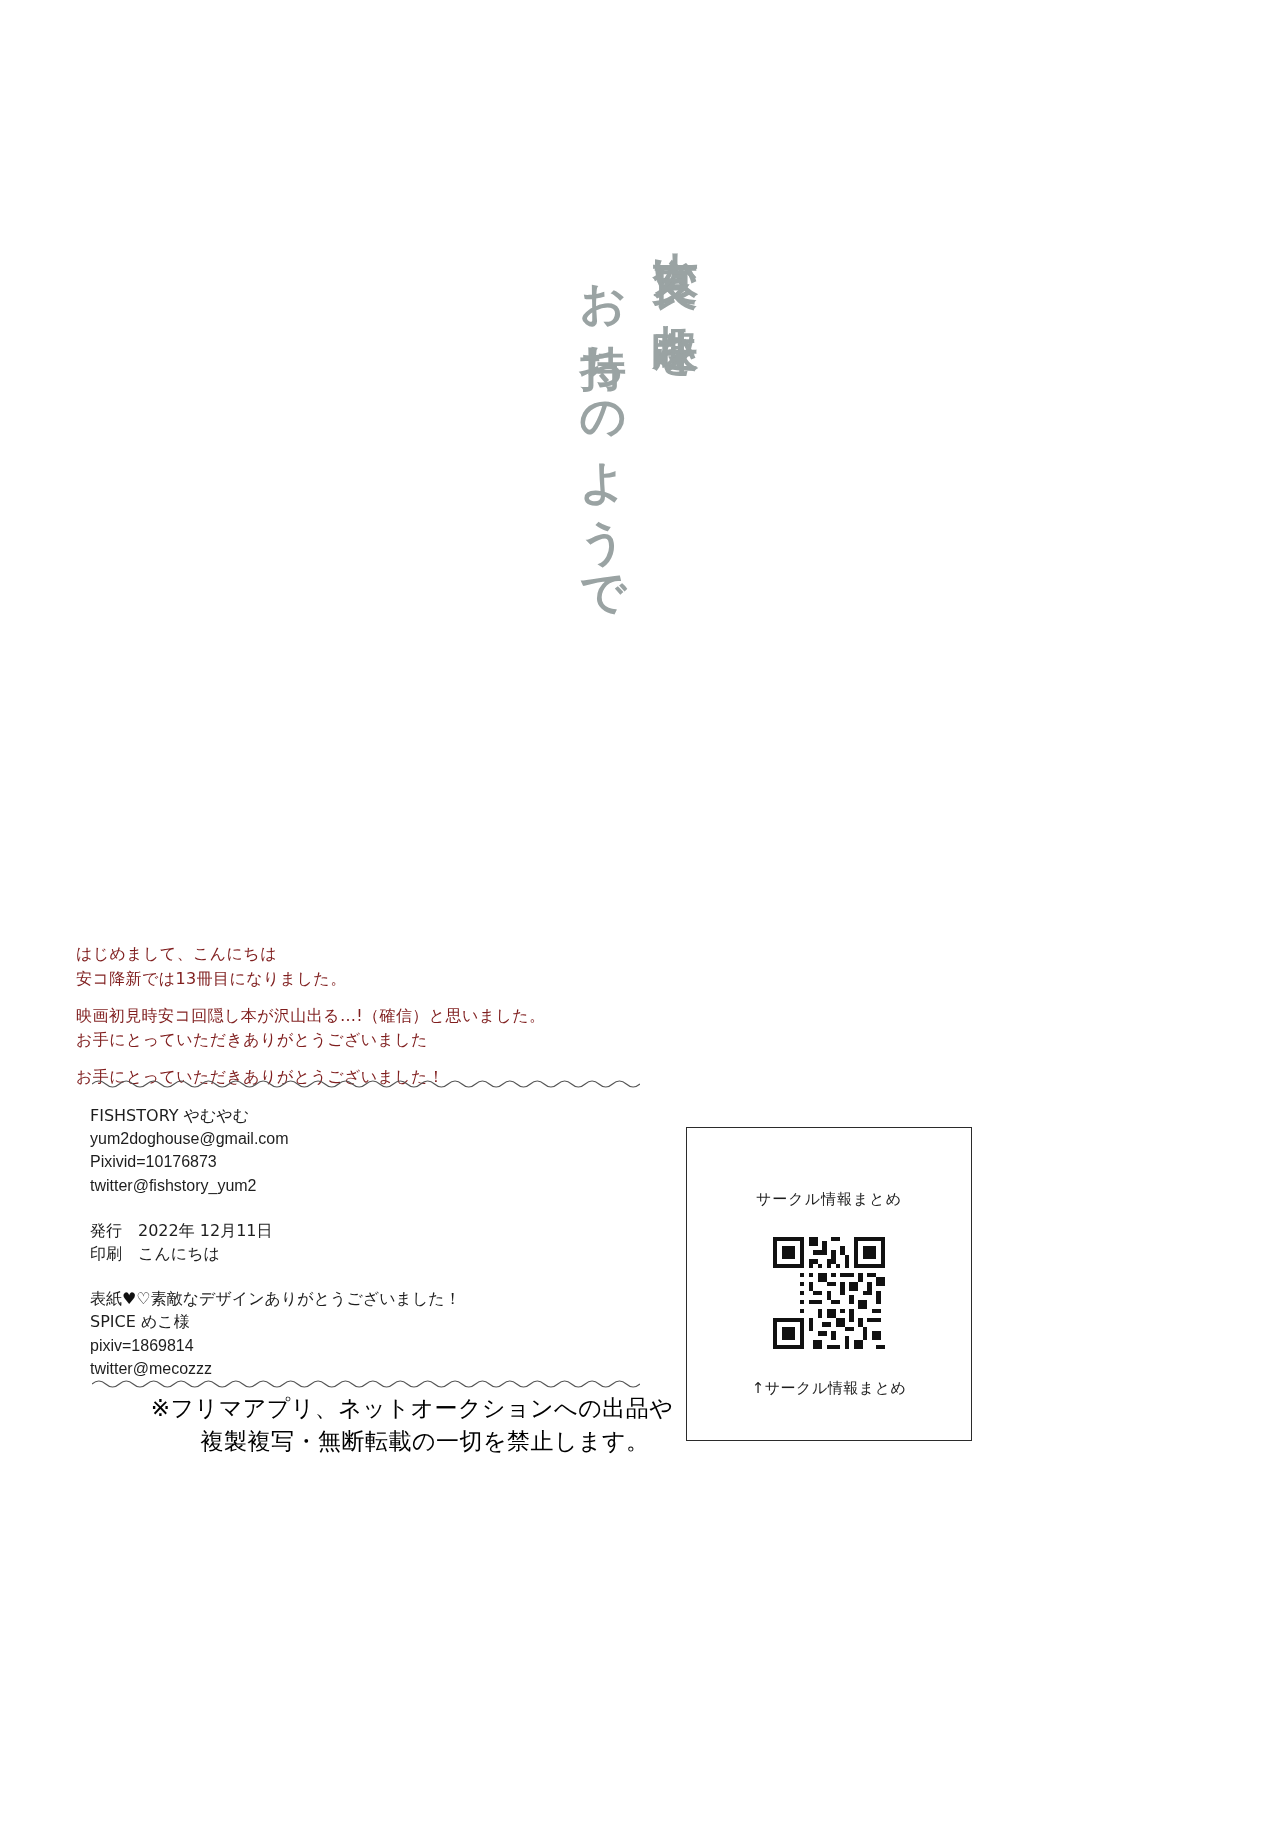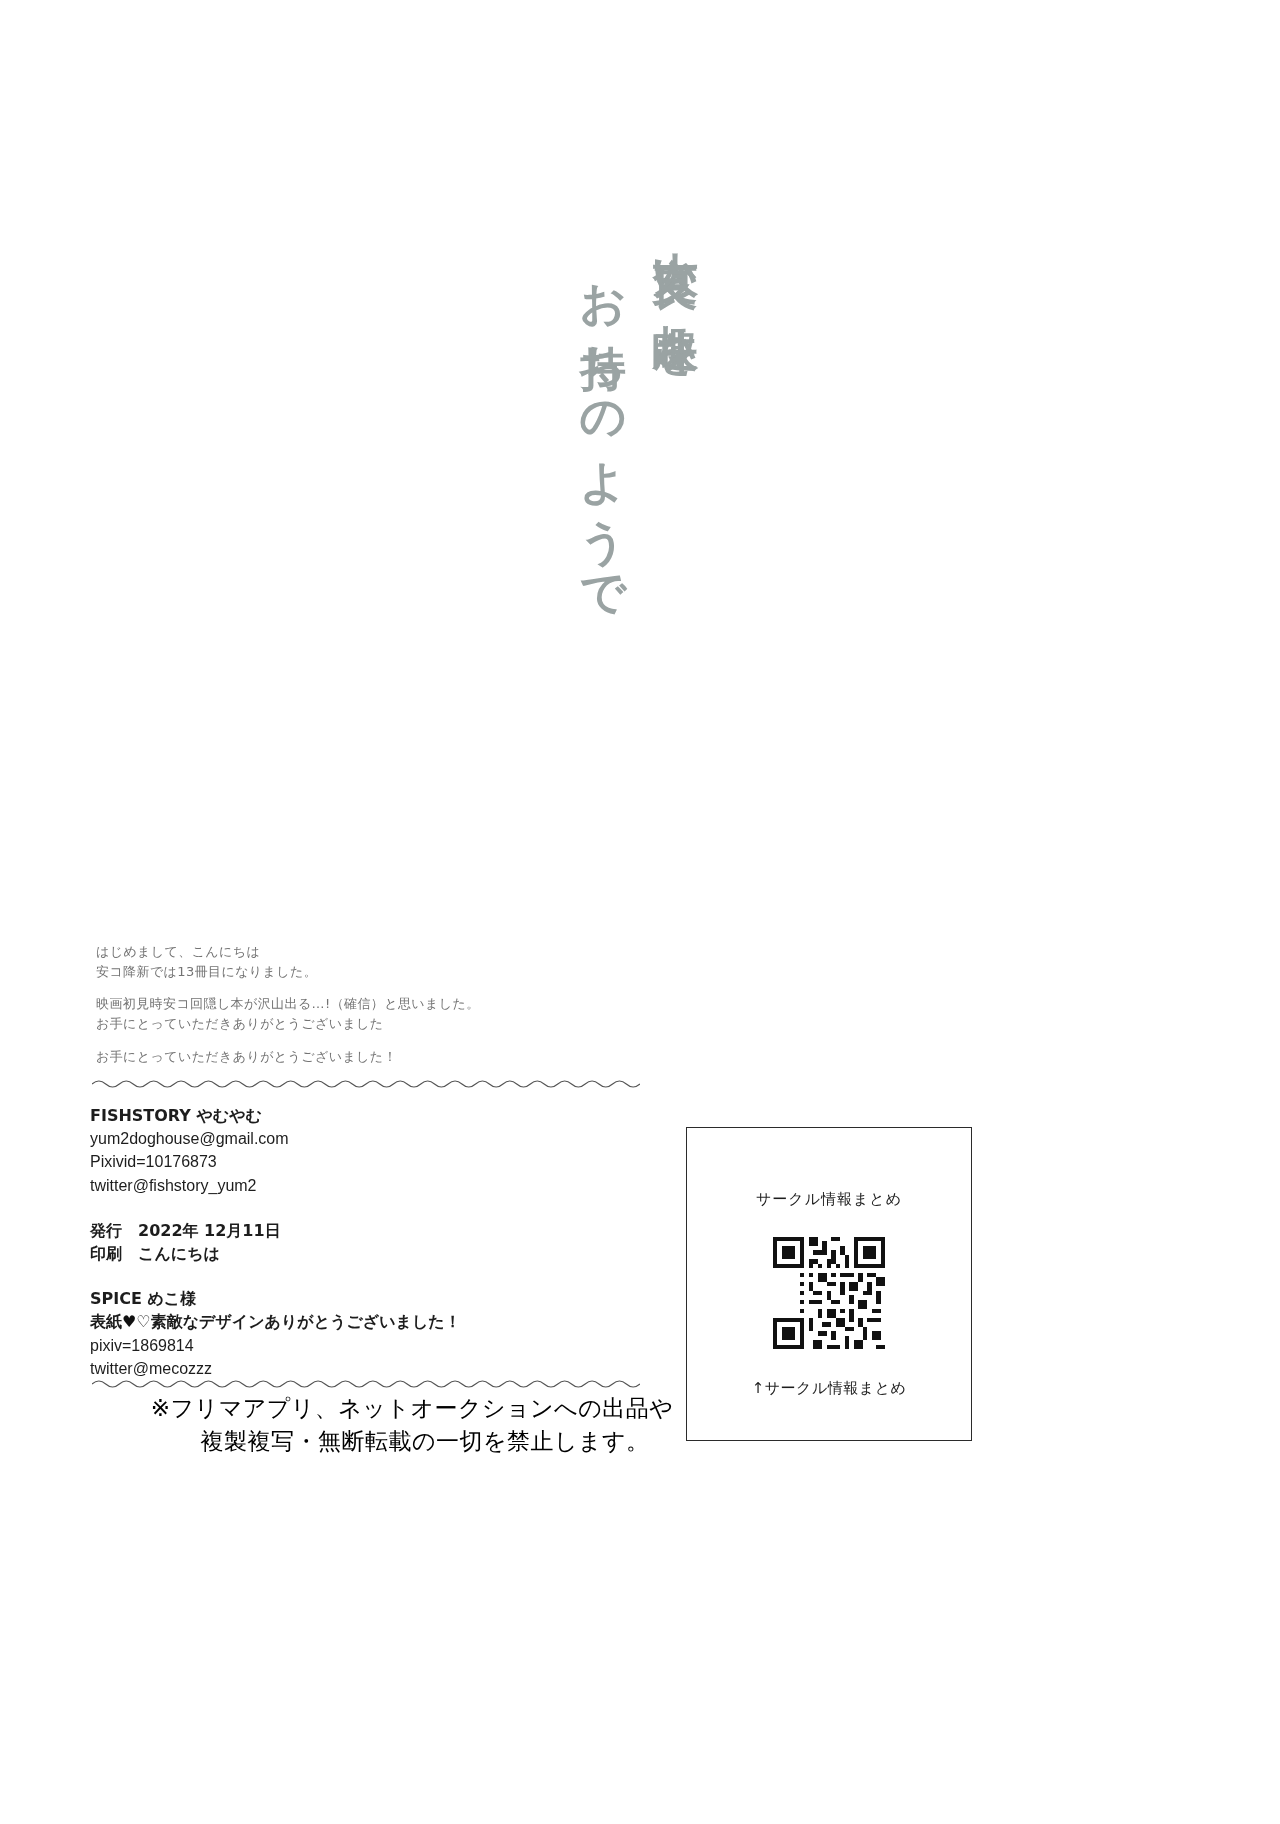--- a/index.html
+++ b/index.html
@@ -39,27 +39,27 @@
     color: #9aa3a3;
     font-weight: 600;
   }
   .title-col.second {
     margin-top: 36px;
   }
 
   
   #afterword {
     position: absolute;
-    left: 96px;
+    left: 76px;
     top: 942px;
     width: 640px;
     font-family: "DejaVu Sans", sans-serif;
-    font-size: 13px;
+    font-size: 16px;
     line-height: 1.55;
-    color: #737373;
+    color: #7f1d1d;
     letter-spacing: 0.4px;
   }
   #afterword p { margin: 0 0 12px 0; }
   #afterword p:last-child { margin-bottom: 12px; }
 
   
   .wave {
     position: absolute;
     left: 92px;
     width: 548px;
@@ -74,21 +74,21 @@
     left: 90px;
     top: 1104px;
     width: 600px;
     font-size: 16px;
     line-height: 1.45;
     color: #1d1d1d;
   }
   .colo-group { margin-bottom: 22px; }
   .colo-group:last-child { margin-bottom: 0; }
   .colo-line { white-space: pre; }
-  .jp { font-family: "DejaVu Sans", sans-serif; font-weight: bold; }
+  .jp { font-family: "DejaVu Sans", sans-serif; }
   .heart-filled { color: #111; }
   .heart-open { color: #111; }
 
   
   #notice {
     position: absolute;
     left: 92px;
     top: 1392px;
     width: 640px;
     font-family: "DejaVu Sans", sans-serif;
@@ -170,22 +170,22 @@
     <div class="colo-line">Pixivid=10176873</div>
     <div class="colo-line">twitter@fishstory_yum2</div>
   </div>
 
   <div class="colo-group">
     <div class="colo-line jp">発行　2022年 12月11日</div>
     <div class="colo-line jp">印刷　こんにちは</div>
   </div>
 
   <div class="colo-group">
+    <div class="colo-line jp"><span>表紙</span><span class="heart-filled">♥</span><span class="heart-open">♡</span><span>素敵なデザインありがとうございました！</span></div>
     <div class="colo-line jp">SPICE めこ様</div>
-    <div class="colo-line jp"><span>表紙</span><span class="heart-filled">♥</span><span class="heart-open">♡</span><span>素敵なデザインありがとうございました！</span></div>
     <div class="colo-line">pixiv=1869814</div>
     <div class="colo-line">twitter@mecozzz</div>
   </div>
 </div>
 
 <svg class="wave" id="wave-bottom" viewBox="0 0 548 12" preserveAspectRatio="none">
   <path d="M0,6 q6.85,-6 13.7,0 t13.7,0 t13.7,0 t13.7,0 t13.7,0 t13.7,0 t13.7,0 t13.7,0 t13.7,0 t13.7,0 t13.7,0 t13.7,0 t13.7,0 t13.7,0 t13.7,0 t13.7,0 t13.7,0 t13.7,0 t13.7,0 t13.7,0 t13.7,0 t13.7,0 t13.7,0 t13.7,0 t13.7,0 t13.7,0 t13.7,0 t13.7,0 t13.7,0 t13.7,0 t13.7,0 t13.7,0 t13.7,0 t13.7,0 t13.7,0 t13.7,0 t13.7,0 t13.7,0 t13.7,0 t13.7,0" fill="none" stroke="#555555" stroke-width="1.1"></path>
 </svg>
 
 <div id="notice">

